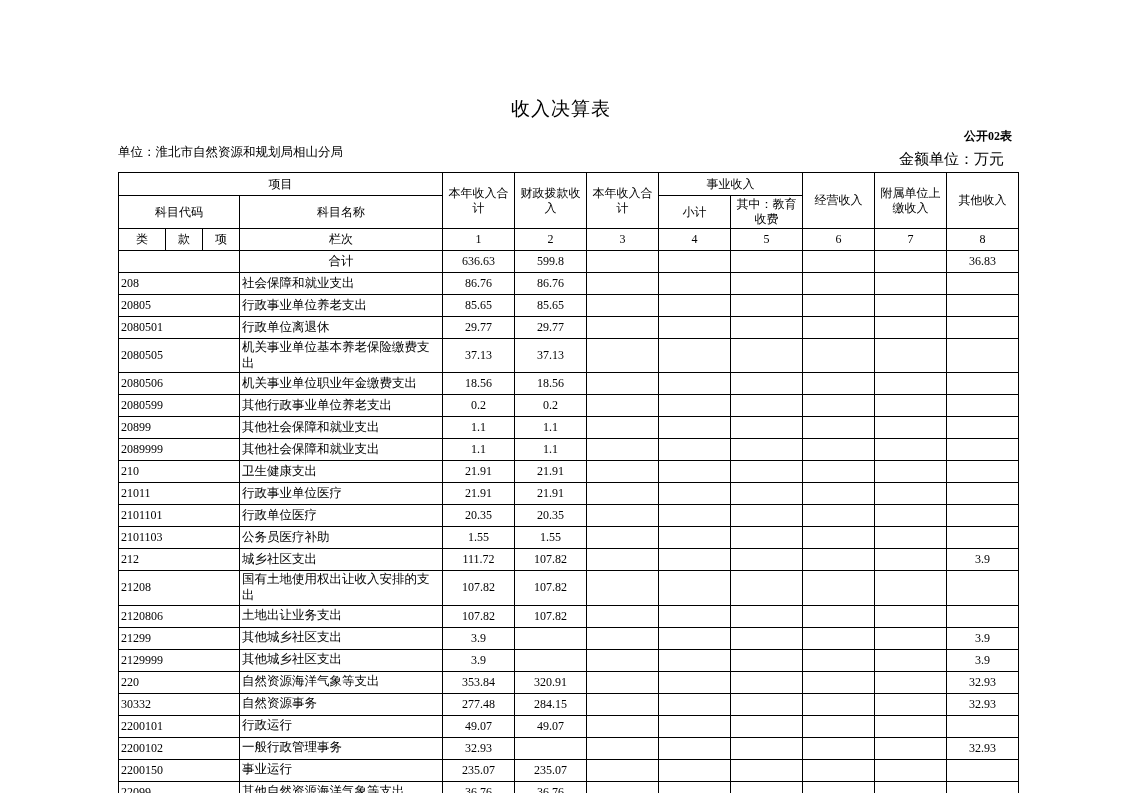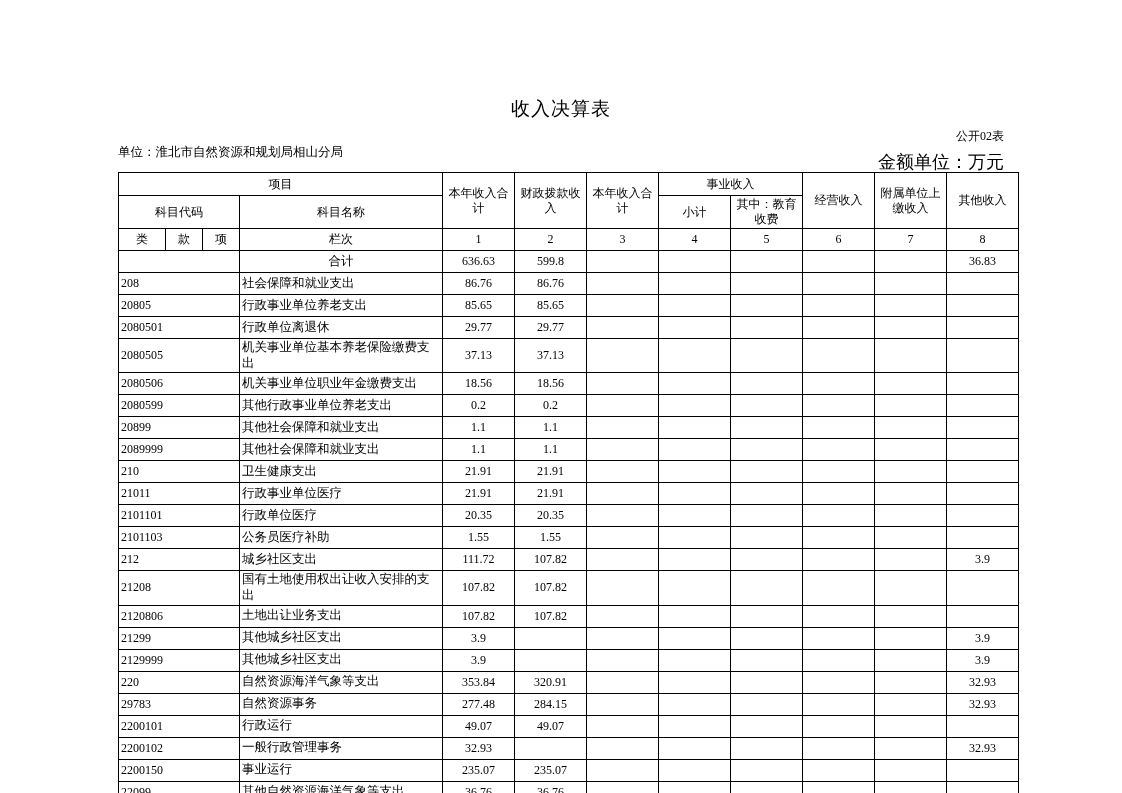--- a/index.html
+++ b/index.html
@@ -25,34 +25,35 @@
     top: 96px;
     left: 0;
     width: 1122px;
     text-align: center;
     font-size: 19px;
     letter-spacing: 1px;
   }
   .sheet-code {
     position: absolute;
     top: 128px;
-    right: 118px;
+    right: 110px;
     font-size: 12px;
+    font-weight: bold;
   }
   .unit-left {
     position: absolute;
     top: 144px;
     left: 118px;
     font-size: 12.5px;
   }
   .unit-right {
     position: absolute;
     top: 150px;
     right: 118px;
-    font-size: 18px;
+    font-size: 15px;
   }
   .table-wrap {
     position: absolute;
     top: 172px;
     left: 118px;
     width: 886px;
   }
   table.fin {
     border-collapse: collapse;
     width: 886px;
@@ -358,21 +359,21 @@
             <td class="num">353.84</td>
             <td class="num">320.91</td>
             <td class="num"></td>
             <td class="num"></td>
             <td class="num"></td>
             <td class="num"></td>
             <td class="num"></td>
             <td class="num">32.93</td>
           </tr>
           <tr class="body-row">
-            <td colspan="3" class="code-cell">29783</td>
+            <td colspan="3" class="code-cell">30332</td>
             <td class="name-cell">自然资源事务</td>
             <td class="num">277.48</td>
             <td class="num">284.15</td>
             <td class="num"></td>
             <td class="num"></td>
             <td class="num"></td>
             <td class="num"></td>
             <td class="num"></td>
             <td class="num">32.93</td>
           </tr>

